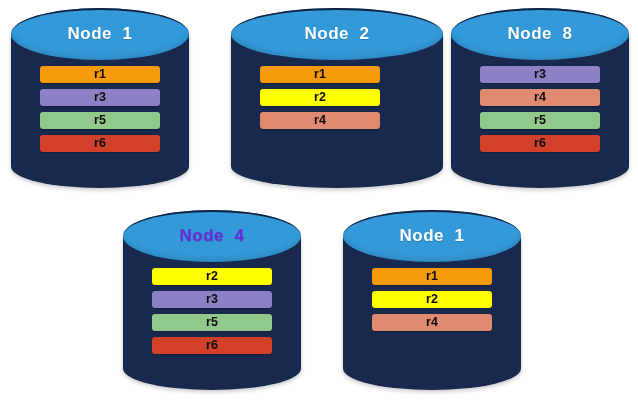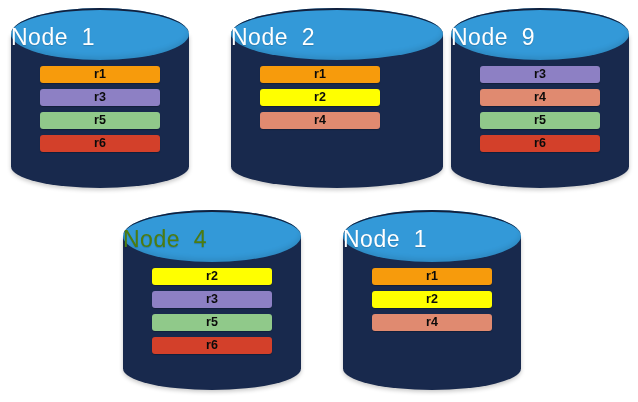--- a/index.html
+++ b/index.html
@@ -55,23 +55,24 @@
     background: transparent;
     border-top: 2px solid #12203d;
     box-sizing: border-box;
     pointer-events: none;
   }
 
   .node-title {
     position: absolute;
     left: 0;
     width: 100%;
+    text-align: center;
     color: #ffffff;
-    font-weight: normal;
-    font-size: 23px;
+    font-weight: bold;
+    font-size: 17px;
     letter-spacing: 0.5px;
     white-space: pre;
     text-shadow: 0 1px 1px rgba(0,0,0,0.18);
   }
 
   .rows {
     position: absolute;
     left: 0;
     width: 100%;
     padding-left: 32px;
@@ -113,33 +114,33 @@
       <div class="rows" style="top: 0px; height: 180px;">
         <div class="row" style="left: 29px; width: 120px; top: 58px; background: rgb(247, 155, 12); color: rgb(11, 11, 11);">r1</div>
         <div class="row" style="left: 29px; width: 120px; top: 81px; background: rgb(255, 255, 0); color: rgb(11, 11, 11);">r2</div>
         <div class="row" style="left: 29px; width: 120px; top: 104px; background: rgb(224, 138, 112); color: rgb(11, 11, 11);">r4</div>
       </div>
     </div>
     <div class="node" style="left: 451px; top: 8px; width: 178px; height: 180px;">
       <div class="cyl-body" style="top: 26px; height: 154px; background: rgb(24, 41, 77);"></div>
       <div class="cyl-top" style="top: 0px; height: 52px; background: rgb(51, 153, 216);"></div>
       <div class="cyl-rim" style="top: 0px; height: 52px;"></div>
-      <div class="node-title" style="top: 16px; color: rgb(255, 255, 255);">Node  9</div>
+      <div class="node-title" style="top: 16px; color: rgb(255, 255, 255);">Node  8</div>
       <div class="rows" style="top: 0px; height: 180px;">
         <div class="row" style="left: 29px; width: 120px; top: 58px; background: rgb(141, 128, 196); color: rgb(11, 11, 11);">r3</div>
         <div class="row" style="left: 29px; width: 120px; top: 81px; background: rgb(224, 138, 112); color: rgb(11, 11, 11);">r4</div>
         <div class="row" style="left: 29px; width: 120px; top: 104px; background: rgb(144, 201, 138); color: rgb(11, 11, 11);">r5</div>
         <div class="row" style="left: 29px; width: 120px; top: 127px; background: rgb(211, 64, 42); color: rgb(11, 11, 11);">r6</div>
       </div>
     </div>
     <div class="node" style="left: 123px; top: 210px; width: 178px; height: 180px;">
       <div class="cyl-body" style="top: 26px; height: 154px; background: rgb(24, 41, 77);"></div>
       <div class="cyl-top" style="top: 0px; height: 52px; background: rgb(51, 153, 216);"></div>
       <div class="cyl-rim" style="top: 0px; height: 52px;"></div>
-      <div class="node-title" style="top: 16px; color: #4d7c0f;">Node  4</div>
+      <div class="node-title" style="top: 16px; color: #6d28d9;">Node  4</div>
       <div class="rows" style="top: 0px; height: 180px;">
         <div class="row" style="left: 29px; width: 120px; top: 58px; background: rgb(255, 255, 0); color: rgb(11, 11, 11);">r2</div>
         <div class="row" style="left: 29px; width: 120px; top: 81px; background: rgb(141, 128, 196); color: rgb(11, 11, 11);">r3</div>
         <div class="row" style="left: 29px; width: 120px; top: 104px; background: rgb(144, 201, 138); color: rgb(11, 11, 11);">r5</div>
         <div class="row" style="left: 29px; width: 120px; top: 127px; background: rgb(211, 64, 42); color: rgb(11, 11, 11);">r6</div>
       </div>
     </div>
     <div class="node" style="left: 343px; top: 210px; width: 178px; height: 180px;">
       <div class="cyl-body" style="top: 26px; height: 154px; background: rgb(24, 41, 77);"></div>
       <div class="cyl-top" style="top: 0px; height: 52px; background: rgb(51, 153, 216);"></div>

